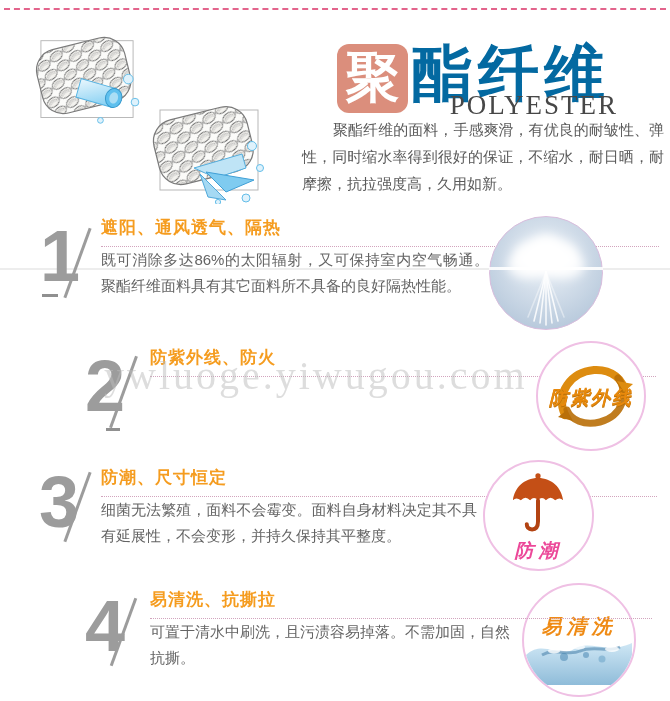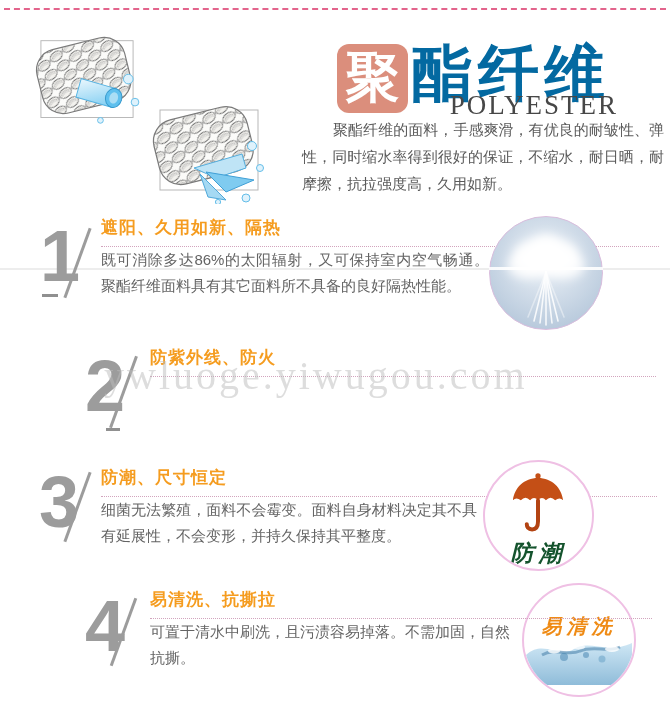--- a/index.html
+++ b/index.html
@@ -74,21 +74,21 @@
   }
   .badge-white{background:#ffffff;border:2px solid #efc0e4;}
   #b2{left:536px;top:341px;width:106px;height:106px;}
   #b3{left:483px;top:460px;width:107px;height:107px;}
   #b4{left:522px;top:583px;width:110px;height:110px;}
   .badge svg{position:absolute;left:0;top:0;}
   .badge-label{
     position:absolute;width:100%;text-align:center;font-weight:bold;font-style:italic;white-space:nowrap;
   }
   #b2 .badge-label{top:42px;font-size:19px;letter-spacing:2px;color:#e8890c;text-shadow:0 1px 0 #b96f08;}
-  #b3 .badge-label{top:76px;font-size:23px;letter-spacing:5px;color:#14532d;}
+  #b3 .badge-label{top:76px;font-size:19px;letter-spacing:5px;color:#ec4899;}
   #b4 .badge-label{top:28px;font-size:20px;letter-spacing:5px;color:#ef8b15;}
 </style>
 </head>
 <body>
 
 <div class="page">
 
   <div class="abs top-dash"></div>
 
   <svg class="abs" style="left:28px;top:33px;" width="118" height="96" viewBox="0 0 120 100">
@@ -144,21 +144,21 @@
   <div class="abs title-rest">酯纤维</div>
   <div class="abs description">聚酯纤维的面料，手感爽滑，有优良的耐皱性、弹性，同时缩水率得到很好的保证，不缩水，耐日晒，耐摩擦，抗拉强度高，久用如新。</div>
   <div class="abs subtitle">POLYESTER</div>
 
   <div class="abs divider"></div>
 
   <div class="abs sec-num" id="n1">1</div>
   <div class="abs sec-slash" id="sl1"></div>
   <div class="abs num-tick" id="tick1"></div>
   <div class="abs sec-content" id="c1">
-    <div class="sec-title">遮阳、久用如新、隔热</div>
+    <div class="sec-title">遮阳、通风透气、隔热</div>
     <div class="sec-body">既可消除多达86%的太阳辐射，又可保持室内空气畅通。聚酯纤维面料具有其它面料所不具备的良好隔热性能。</div>
   </div>
   <div class="abs badge" id="b1">
     <svg width="112" height="112" viewBox="0 0 112 112">
       <defs>
           <filter id="cb" x="-40%" y="-40%" width="180%" height="180%">
             <feGaussianBlur stdDeviation="5"></feGaussianBlur>
           </filter>
         </defs>
       <g filter="url(#cb)" fill="#ffffff">
@@ -178,20 +178,31 @@
       </g>
     </svg>
   </div>
   <div class="abs divider-over-badge"></div>
 
   <div class="abs sec-num" id="n2">2</div>
   <div class="abs sec-slash" id="sl2"></div>
   <div class="abs num-tick" id="tick2"></div>
   <div class="abs sec-content" id="c2">
     <div class="sec-title">防紫外线、防火</div>
+  </div>
+  <div class="abs badge badge-white" id="b2">
+    <svg width="106" height="106" viewBox="0 0 106 106">
+      <g fill="none" stroke-linecap="round">
+        <path d="M27 72 C17 50 33 29 56 27 C74 26 86 37 86 49" stroke="#dd8c10" stroke-width="8"></path>
+        <path d="M80 35 C92 51 84 73 62 79 C46 83 33 77 29 67" stroke="#b96f08" stroke-width="7" opacity=".9"></path>
+      </g>
+      <path d="M86 49 L95 41 L79 38 Z" fill="#dd8c10"></path>
+      <path d="M29 67 L20 74 L35 78 Z" fill="#b96f08"></path>
+    </svg>
+    <span class="badge-label">防紫外线</span>
   </div>
 
   <div class="abs watermark">ywluoge.yiwugou.com</div>
 
   <div class="abs sec-num" id="n3">3</div>
   <div class="abs sec-slash" id="sl3"></div>
   <div class="abs sec-content" id="c3">
     <div class="sec-title">防潮、尺寸恒定</div>
     <div class="sec-body">细菌无法繁殖，面料不会霉变。面料自身材料决定其不具有延展性，不会变形，并持久保持其平整度。</div>
   </div>

